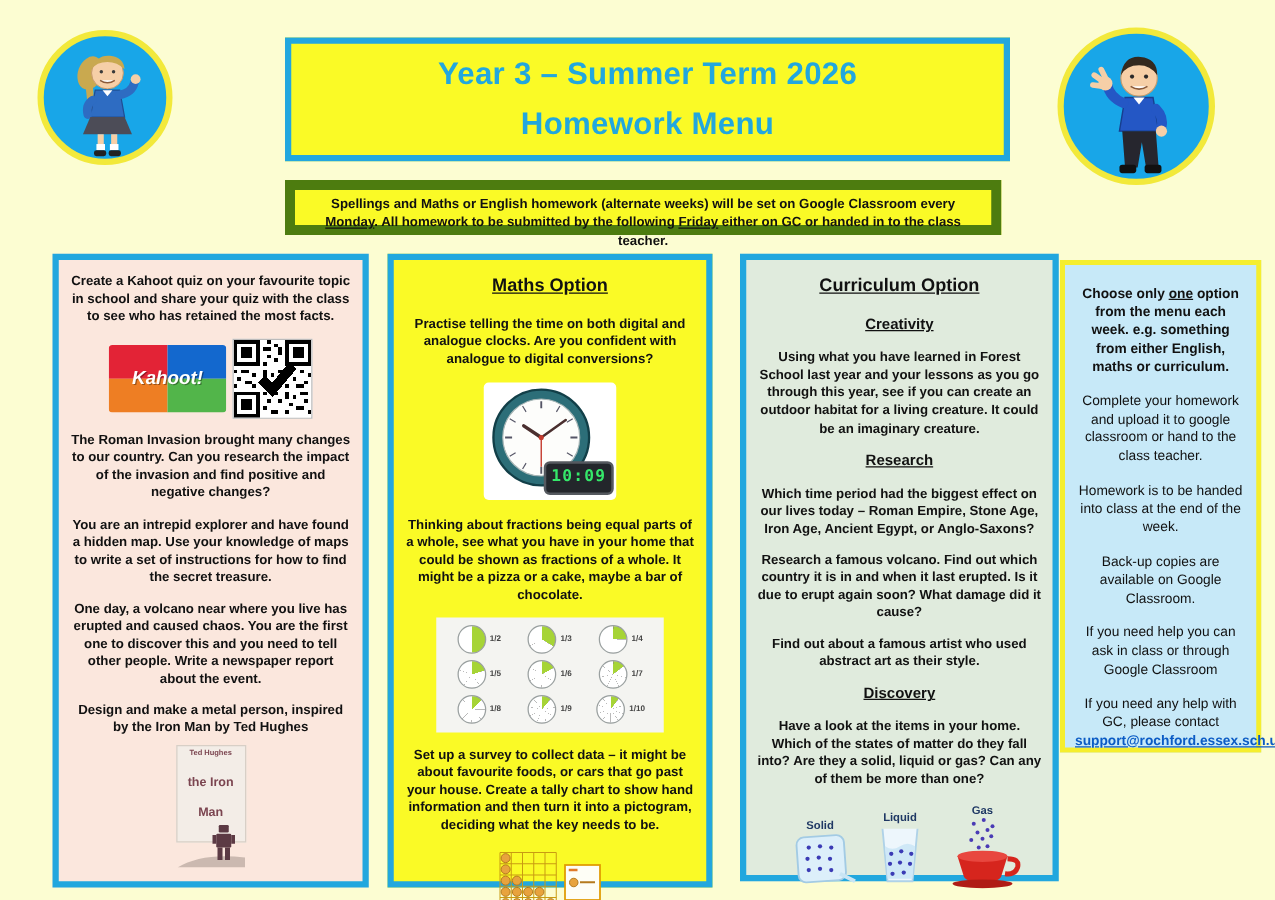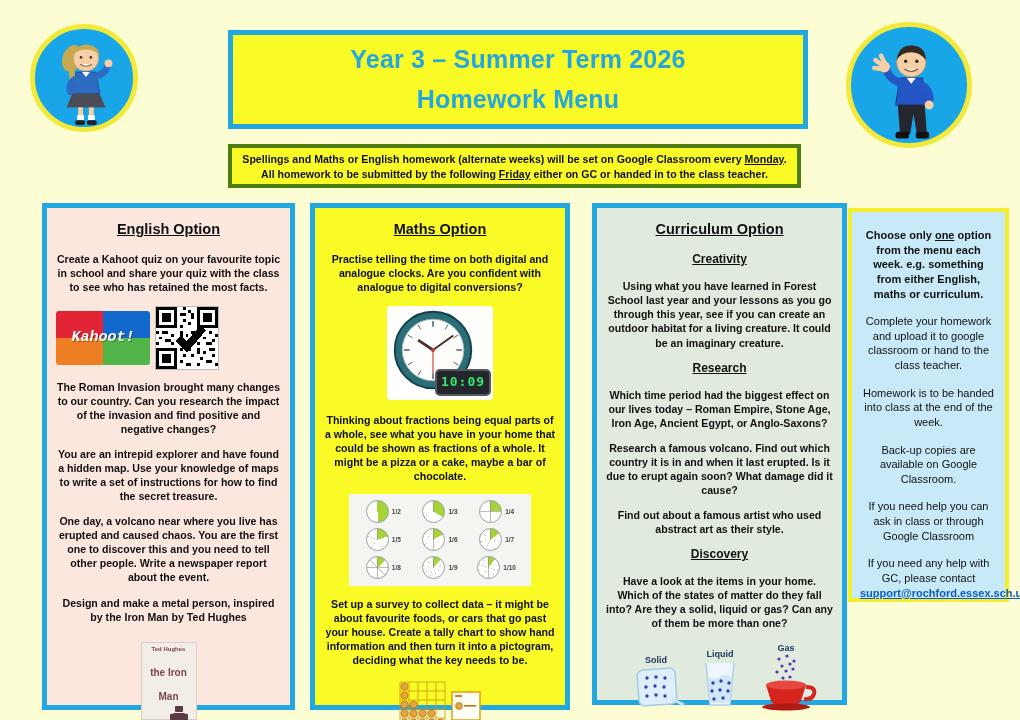--- a/index.html
+++ b/index.html
@@ -13,34 +13,34 @@
            display:flex; align-items:flex-end; justify-content:center; overflow:hidden; }
   .badge-left  { left:30px; top:24px; width:108px; height:108px; }
   .badge-right { left:846px; top:22px; width:126px; height:126px; }
 
   .header-box { position:absolute; left:228px; top:30px; width:580px; height:99px;
     background:#FAFA26; border:5px solid #22A7DE; display:flex; flex-direction:column;
     justify-content:space-evenly; text-align:center; }
   .header-box .line { color:#22A7DE; font-weight:bold; font-size:25px; letter-spacing:.2px; }
 
   .notice { position:absolute; left:228px; top:144px; width:573px; height:44px;
-    background:#FAFA26; border:4px solid #4d7c0f; font-size:10.6px; font-weight:bold;
+    background:#FAFA26; border:8px solid #4d7c0f; font-size:10.6px; font-weight:bold;
     text-align:center; padding:4px 8px; line-height:1.4; }
   .u { text-decoration:underline; }
 
   .panel { position:absolute; top:203px; border:5px solid #22A7DE; padding:10px 9px;
     text-align:center; font-weight:bold; font-size:10.6px; line-height:1.33; }
   .panel p { margin-bottom:11px; }
   .panel h2 { font-size:14.5px; text-decoration:underline; margin:2px 0 13px; }
   .panel h3 { font-size:12px; text-decoration:underline; margin:0 0 11px; }
   .panel-english    { left:42px;  width:253px; height:507px; background:#FBE7DD; }
   .panel-maths      { left:310px; width:260px; height:507px; background:#FAFA26; }
   .panel-curriculum { left:592px; width:255px; height:502px; background:#E0EBDD; }
 
-  .img-row { display:flex; justify-content:flex-start; align-items:center; gap:5px; margin:2px 0 10px;font-family:Liberation Mono, monospace; }
+  .img-row { display:flex; justify-content:center; align-items:center; gap:5px; margin:2px 0 10px; }
   .kahoot { width:94px; height:54px; position:relative; display:grid; grid-template-columns:1fr 1fr;
             grid-template-rows:1fr 1fr; border-radius:3px; overflow:hidden; flex:none; }
   .kahoot .q1{background:#E32336;} .kahoot .q2{background:#1368CE;}
   .kahoot .q3{background:#EE7E23;} .kahoot .q4{background:#52B54A;}
   .kahoot .word { position:absolute; left:0; right:0; top:17px; color:#fff; font-size:15px;
             font-weight:bold; font-style:italic; text-shadow:1px 1px 0 rgba(0,0,0,.35); }
   .qr { width:64px; height:64px; background:#fff; border:1px solid #bbb; flex:none; }
 
   .clock-card { position:relative; width:106px; height:94px; background:#fff; margin:0 auto 13px; border-radius:4px; }
   .digi { position:absolute; right:2px; bottom:4px; width:56px; height:27px; background:#23262B;
@@ -118,21 +118,20 @@
 </div>
 
 <div class="header-box">
   <div class="line">Year 3 – Summer Term 2026</div>
   <div class="line">Homework Menu</div>
 </div>
 
 <div class="notice"><span>Spellings and Maths or English homework (alternate weeks) will be set on Google Classroom every </span><span class="u">Monday</span><span>. All homework to be submitted by the following </span><span class="u">Friday</span><span> either on GC or handed in to the class teacher.</span></div>
 
 <section class="panel panel-english">
-  <h2>English Option</h2>
   <p>Create a Kahoot quiz on your favourite topic in school and share your quiz with the class to see who has retained the most facts.</p>
   <div class="img-row">
     <div class="kahoot">
       <div class="q1"></div>
         <div class="q2"></div>
         <div class="q3"></div>
         <div class="q4"></div>
       <div class="word">Kahoot!</div>
     </div>
     <svg class="qr" viewBox="0 0 21 21" shape-rendering="crispEdges">
@@ -146,21 +145,21 @@
       <path fill="#000" d="M0 14h7v7h-7z"></path>
         <path fill="#fff" d="M1 15h5v5h-5z"></path>
         <path fill="#000" d="M2 16h3v3h-3z"></path>
       <path fill="#000" d="M9 0h1v1h-1zM11 1h1v1h-1zM8 2h2v1h-2zM12 2h1v2h-1zM9 4h1v1h-1zM11 5h1v1h-1zM8 6h1v1h-1zM0 8h1v1h-1zM2 8h2v1h-2zM5 9h1v1h-1zM1 10h1v1h-1zM3 11h2v1h-2zM0 12h1v1h-1zM5 12h1v1h-1zM8 8h1v2h-1zM10 9h1v1h-1zM12 8h2v1h-2zM15 8h1v1h-1zM18 8h1v1h-1zM20 9h1v1h-1zM16 10h1v1h-1zM19 11h1v1h-1zM14 12h1v1h-1zM17 12h2v1h-2zM8 14h1v1h-1zM10 14h2v1h-2zM9 16h1v1h-1zM12 16h1v1h-1zM8 18h1v1h-1zM10 19h2v1h-2zM14 14h1v2h-1zM16 15h1v1h-1zM18 14h2v1h-2zM15 17h1v1h-1zM17 18h2v1h-2zM19 16h1v1h-1zM14 19h1v1h-1zM20 19h1v1h-1z"></path>
       <path d="M7.5 10.5 l3 3 l5.5 -6.5" stroke="#000" stroke-width="2.6" fill="none"></path>
     </svg>
   </div>
   <p>The Roman Invasion brought many changes to our country. Can you research the impact of the invasion and find positive and negative changes?</p>
   <p>You are an intrepid explorer and have found a hidden map. Use your knowledge of maps to write a set of instructions for how to find the secret treasure.</p>
   <p>One day, a volcano near where you live has erupted and caused chaos. You are the first one to discover this and you need to tell other people. Write a newspaper report about the event.</p>
-  <p style="margin-bottom:18px">Design and make a metal person, inspired by the Iron Man by Ted Hughes</p>
+  <p style="margin-bottom:7px">Design and make a metal person, inspired by the Iron Man by Ted Hughes</p>
   <div class="ironman">
     <div class="a">Ted Hughes</div>
     <div class="t">the Iron</div>
     <div class="t">Man</div>
     <svg width="54" height="38" viewBox="0 0 54 38">
       <path d="M0 38 q20 -12 54 -8 l0 8 z" fill="#CBB9B0"></path>
       <g fill="#5C3A44">
         <rect x="33" y="4" width="8" height="6" rx="1"></rect>
         <rect x="31" y="11" width="12" height="11" rx="1"></rect>
         <rect x="28" y="12" width="3" height="7"></rect>

